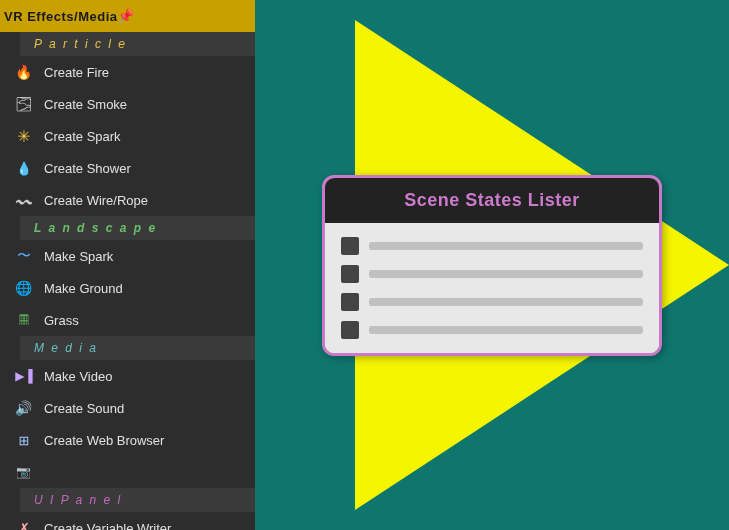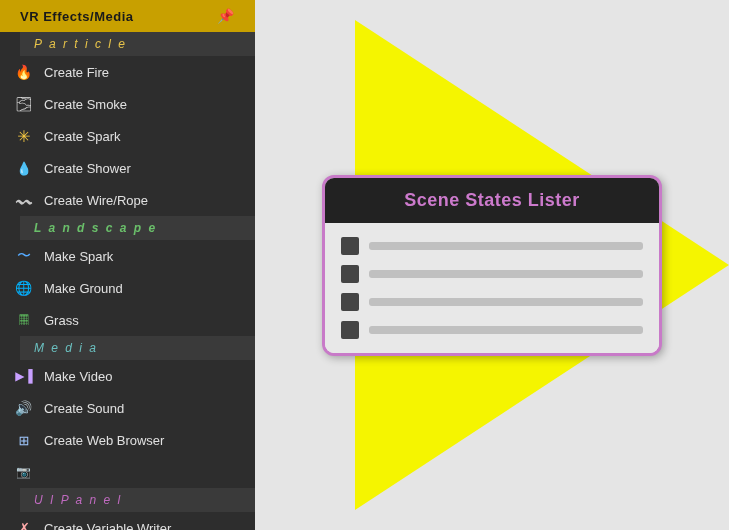--- a/index.html
+++ b/index.html
@@ -18,24 +18,23 @@
       min-width: 255px;
       background: #2d2d2d;
       display: flex;
       flex-direction: column;
       height: 530px;
       overflow: hidden;
     }
 
     #sidebar-header {
       background: #c8a000;
-      padding: 8px 20px;
-      display: flex;
-      align-items: center;
-      justify-content: space-between;
+      padding: 8px 4px;
+      display: flex;
+      align-items: center;
     }
 
     #sidebar-title {
       color: #1a1a1a;
       font-size: 13px;
       font-weight: bold;
       letter-spacing: 0.5px;
     }
 
     #pin-icon {
@@ -75,21 +74,21 @@
       display: flex;
       align-items: center;
       justify-content: center;
       font-size: 14px;
       flex-shrink: 0;
     }
 
     
     #main-content {
       flex: 1;
-      background: #e5e5e5;
+      background: #0f766e;
       position: relative;
       display: flex;
       align-items: center;
       justify-content: center;
       overflow: hidden;
     }
 
     
     #triangle {
       position: absolute;

